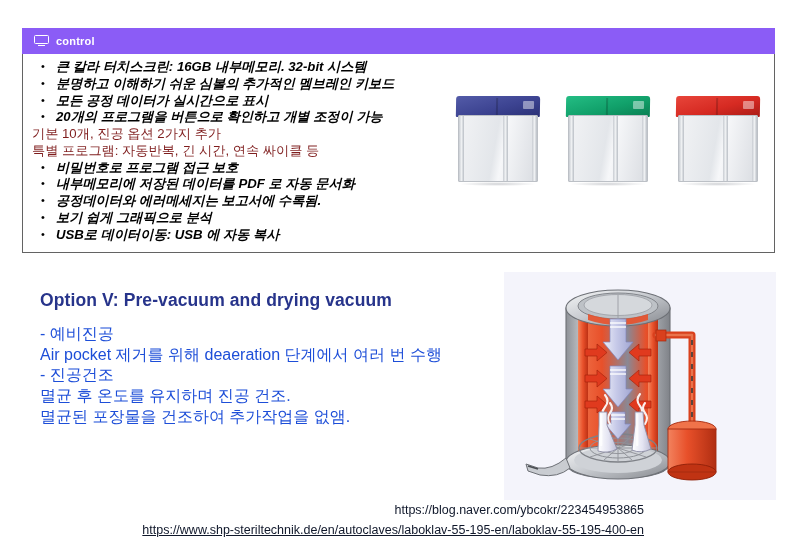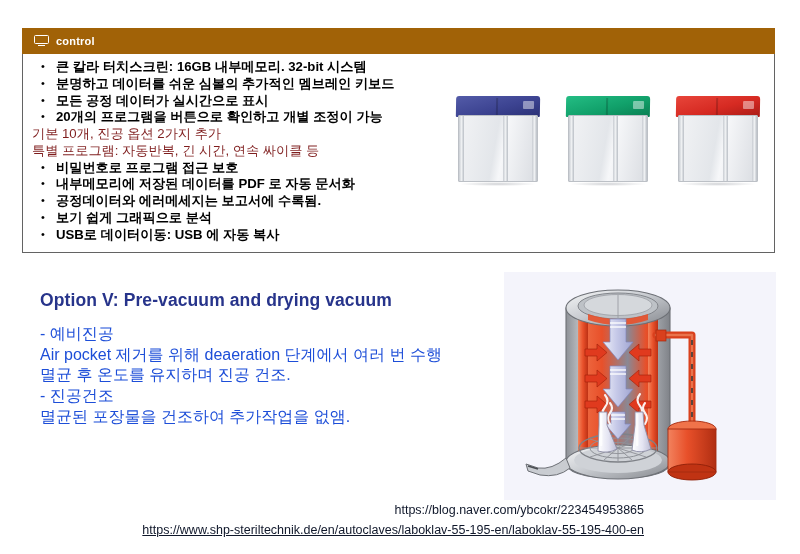--- a/index.html
+++ b/index.html
@@ -18,21 +18,21 @@
 
   
   #control-panel {
     position: absolute;
     left: 22px;
     top: 28px;
     width: 753px;
     box-sizing: border-box;
   }
   #control-header {
-    background: #a16207;
+    background: #8b5cf6;
     height: 26px;
     display: flex;
     align-items: center;
     padding-left: 12px;
     box-sizing: border-box;
   }
   #control-header .mon-icon {
     width: 15px;
     height: 13px;
     position: relative;
@@ -82,20 +82,21 @@
     flex: 0 0 16px;
     text-align: left;
     padding-left: 10px;
     box-sizing: border-box;
     font-size: 11px;
     line-height: 1.25;
   }
   .feat-line .txt {
     font-weight: bold;
     padding-left: 9px;
+    font-style: italic;
   }
   .sub-line {
     font-size: 13.2px;
     line-height: 1.12;
     margin-bottom: 2px;
     padding-left: 1px;
     font-weight: normal;
     color: #7f1d1d;
   }
 
@@ -234,21 +235,21 @@
   </div>
 
   <div id="control-body">
 
     <div class="feat-line">
       <span class="bullet">•</span>
       <span class="txt">큰 칼라 터치스크린: 16GB 내부메모리. 32-bit 시스템</span>
     </div>
     <div class="feat-line">
       <span class="bullet">•</span>
-      <span class="txt">분명하고 데이터를 쉬운 심볼의 추가적인 멤브레인 키보드</span>
+      <span class="txt">분명하고 이해하기 쉬운 심볼의 추가적인 멤브레인 키보드</span>
     </div>
     <div class="feat-line">
       <span class="bullet">•</span>
       <span class="txt">모든 공정 데이터가 실시간으로 표시</span>
     </div>
     <div class="feat-line">
       <span class="bullet">•</span>
       <span class="txt">20개의 프로그램을 버튼으로 확인하고 개별 조정이 가능</span>
     </div>
 
@@ -312,22 +313,22 @@
         <span class="frameR"></span>
     </div>
     <div class="shadow"></div>
   </div>
 </div>
 
 <div id="option-block">
   <div id="option-heading">Option  V: Pre-vacuum and drying vacuum</div>
   <div class="opt-line">- 예비진공</div>
   <div class="opt-line">Air pocket 제거를 위해 deaeration 단계에서 여러 번 수행</div>
+  <div class="opt-line">- 진공건조</div>
   <div class="opt-line">멸균 후 온도를 유지하며 진공 건조.</div>
-  <div class="opt-line">- 진공건조</div>
   <div class="opt-line">멸균된 포장물을 건조하여 추가작업을 없앰.</div>
 </div>
 
 <div id="diagram">
 <svg width="272" height="228" viewBox="0 0 272 228" xmlns="http://www.w3.org/2000/svg">
   <defs>
     <linearGradient id="steelG" x1="0" y1="0" x2="1" y2="0">
       <stop offset="0" stop-color="#8e9197"></stop>
       <stop offset="0.22" stop-color="#d9dcdf"></stop>
       <stop offset="0.5" stop-color="#f3f4f5"></stop>

